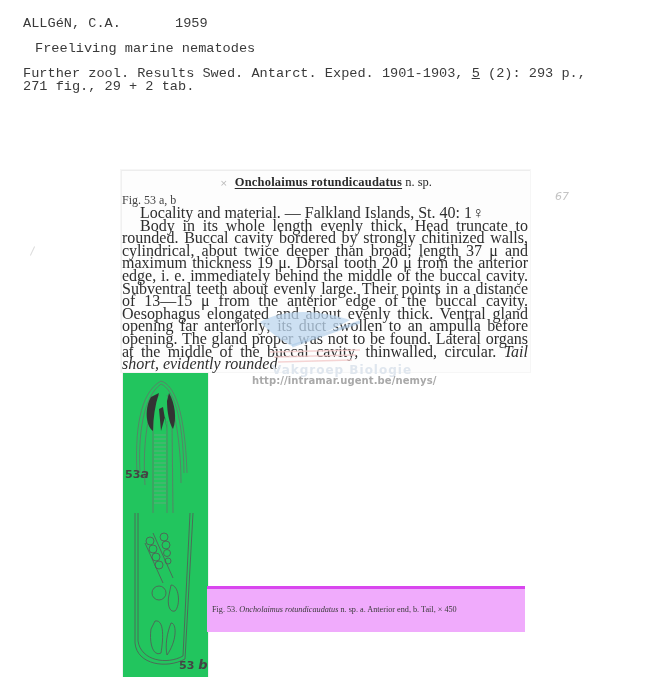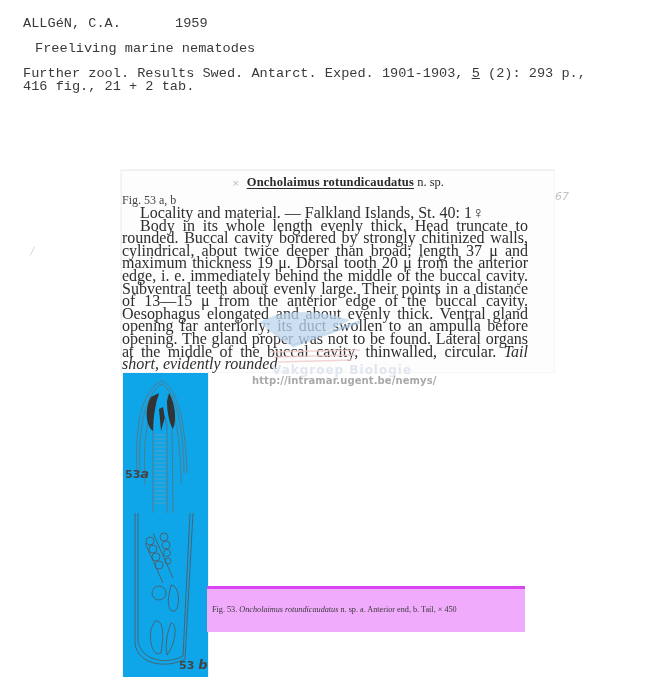--- a/index.html
+++ b/index.html
@@ -22,21 +22,20 @@
   .card-header .ref-line1 { position: absolute; top: 50px; left: 0; }
   .card-header .ref-line2 { position: absolute; top: 63px; left: 0; }
   .u { text-decoration: underline; }
 
   
   .clipping {
     position: absolute; left: 121px; top: 170px; width: 408px; height: 201px;
     background: #fdfdfd;
     border-top: 1px solid #ededed; border-left: 1px solid #f0f0f0;
     box-shadow: 0 0 0 1px #f6f6f6;
-    padding-left: 24px;
   }
   .species-title {
     position: absolute; left: 0; right: 0; top: 4px; text-align: center;
     font-size: 12.5px; color: #2a2a2a;
   }
   .species-title .mark { color: #b8b8b8; font-family: "DejaVu Sans", sans-serif; font-size: 9px; margin-right: 4px; }
   .species-title .name { font-weight: bold; text-decoration: underline; text-decoration-thickness: 1px; text-underline-offset: 2px; letter-spacing: 0.2px; }
   .fig-ref {
     position: absolute; left: 0; right: 0; top: 22px; 
     font-size: 12px; color: #444;
@@ -63,21 +62,21 @@
     letter-spacing: 0.1px;
   }
   .watermark-label {
     position: absolute; left: 272px; top: 363px;
     font-family: "DejaVu Sans", sans-serif; font-size: 12px; color: #dfe6ee; font-weight: bold; letter-spacing: 1px;
   }
 
   
   .figure-box {
     position: absolute; left: 122px; top: 372px; width: 85px; height: 304px;
-    background: #0ea5e9;
+    background: #22c55e;
     border-left: 1px solid #f2f2f2; border-top: 1px solid #f4f4f4; border-right: 1px solid #f1f1f1;
   }
   .figure-box svg { position: absolute; left: 0; top: 0; }
   .fig-label {
     position: absolute; font-family: "DejaVu Sans", sans-serif; font-weight: bold; color: #444; font-size: 11px;
   }
   .fig-label i { font-style: italic; font-size: 13px; }
 
   
   .caption-strip {
@@ -93,21 +92,21 @@
   .stray { position: absolute; background: #dcdcdc; }
 </style>
 </head>
 <body>
 
 <div class="card-header">
   <div class="line author-line">ALLGéN, C.A.</div>
   <div class="line year">1959</div>
   <div class="line title-line">Freeliving marine nematodes</div>
   <div class="line ref-line1"><span>Further zool. Results Swed. Antarct. Exped. 1901-1903, </span><span class="u">5</span><span> (2): 293 p.,</span></div>
-  <div class="line ref-line2">416 fig., 21 + 2 tab.</div>
+  <div class="line ref-line2">271 fig., 29 + 2 tab.</div>
 </div>
 
 <div class="clipping">
   <div class="species-title">
     <span class="mark">×</span>
     <span class="name">Oncholaimus rotundicaudatus</span>
     <span>n. sp.</span>
   </div>
   <div class="fig-ref">Fig. 53 a, b</div>
   <div class="pencil-num">67</div>

